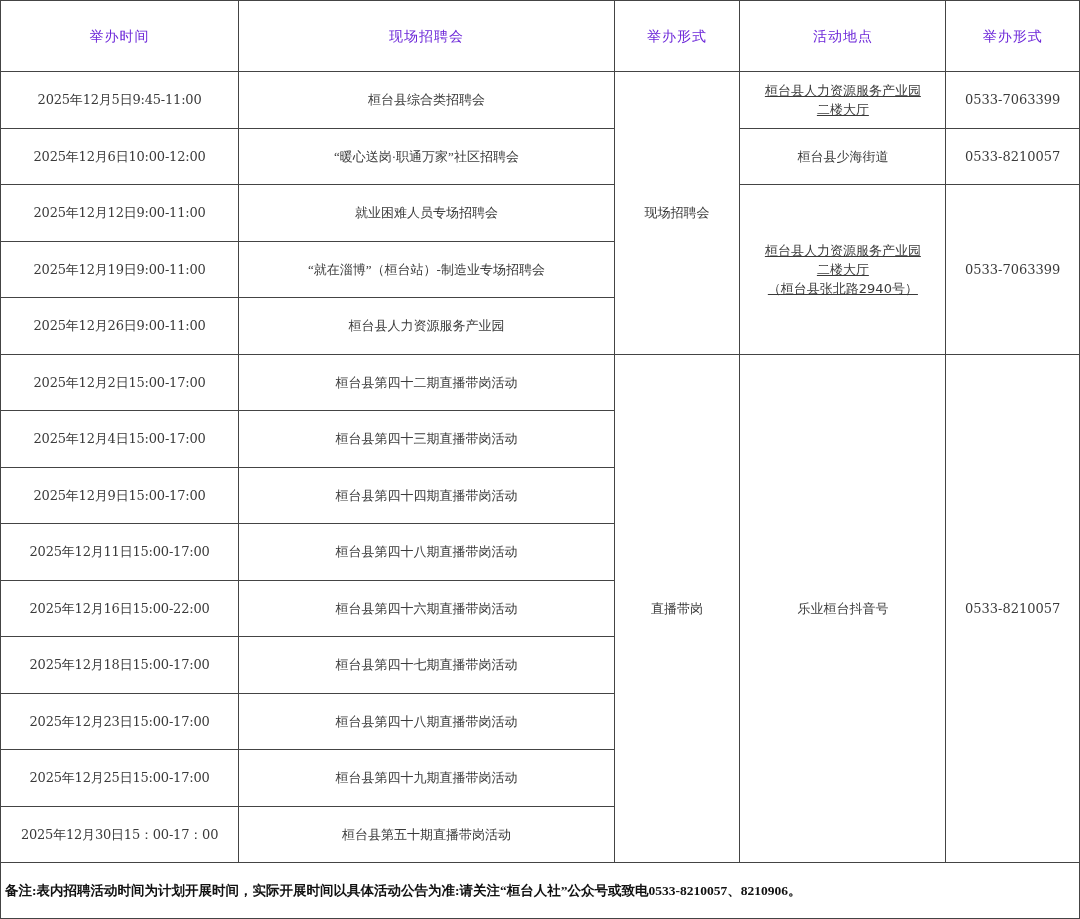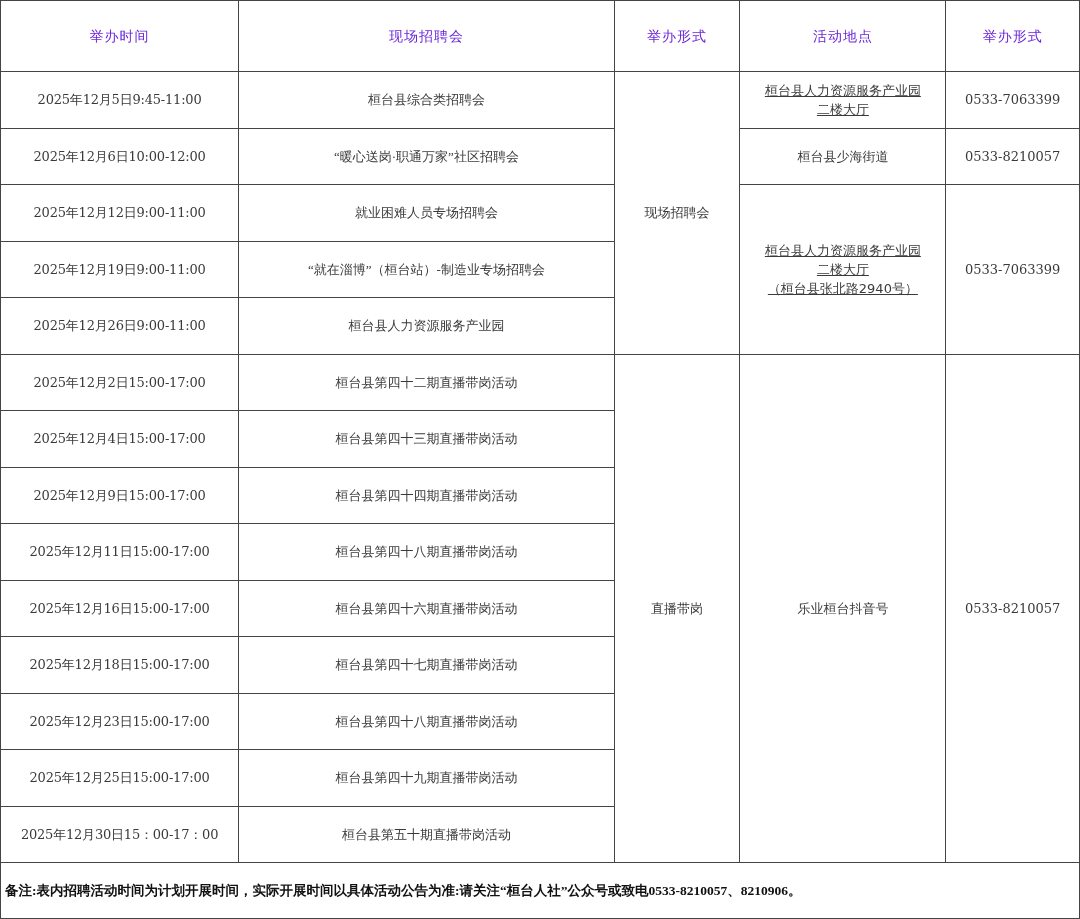--- a/index.html
+++ b/index.html
@@ -121,21 +121,21 @@
     </tr>
     <tr class="data-row">
       <td class="time-cell">2025年12月9日15:00-17:00</td>
       <td class="name-cell">桓台县第四十四期直播带岗活动</td>
     </tr>
     <tr class="data-row">
       <td class="time-cell">2025年12月11日15:00-17:00</td>
       <td class="name-cell">桓台县第四十八期直播带岗活动</td>
     </tr>
     <tr class="data-row">
-      <td class="time-cell">2025年12月16日15:00-17:00</td>
+      <td class="time-cell">2025年12月16日15:00-22:00</td>
       <td class="name-cell">桓台县第四十六期直播带岗活动</td>
     </tr>
     <tr class="data-row">
       <td class="time-cell">2025年12月18日15:00-17:00</td>
       <td class="name-cell">桓台县第四十七期直播带岗活动</td>
     </tr>
     <tr class="data-row">
       <td class="time-cell">2025年12月23日15:00-17:00</td>
       <td class="name-cell">桓台县第四十八期直播带岗活动</td>
     </tr>

